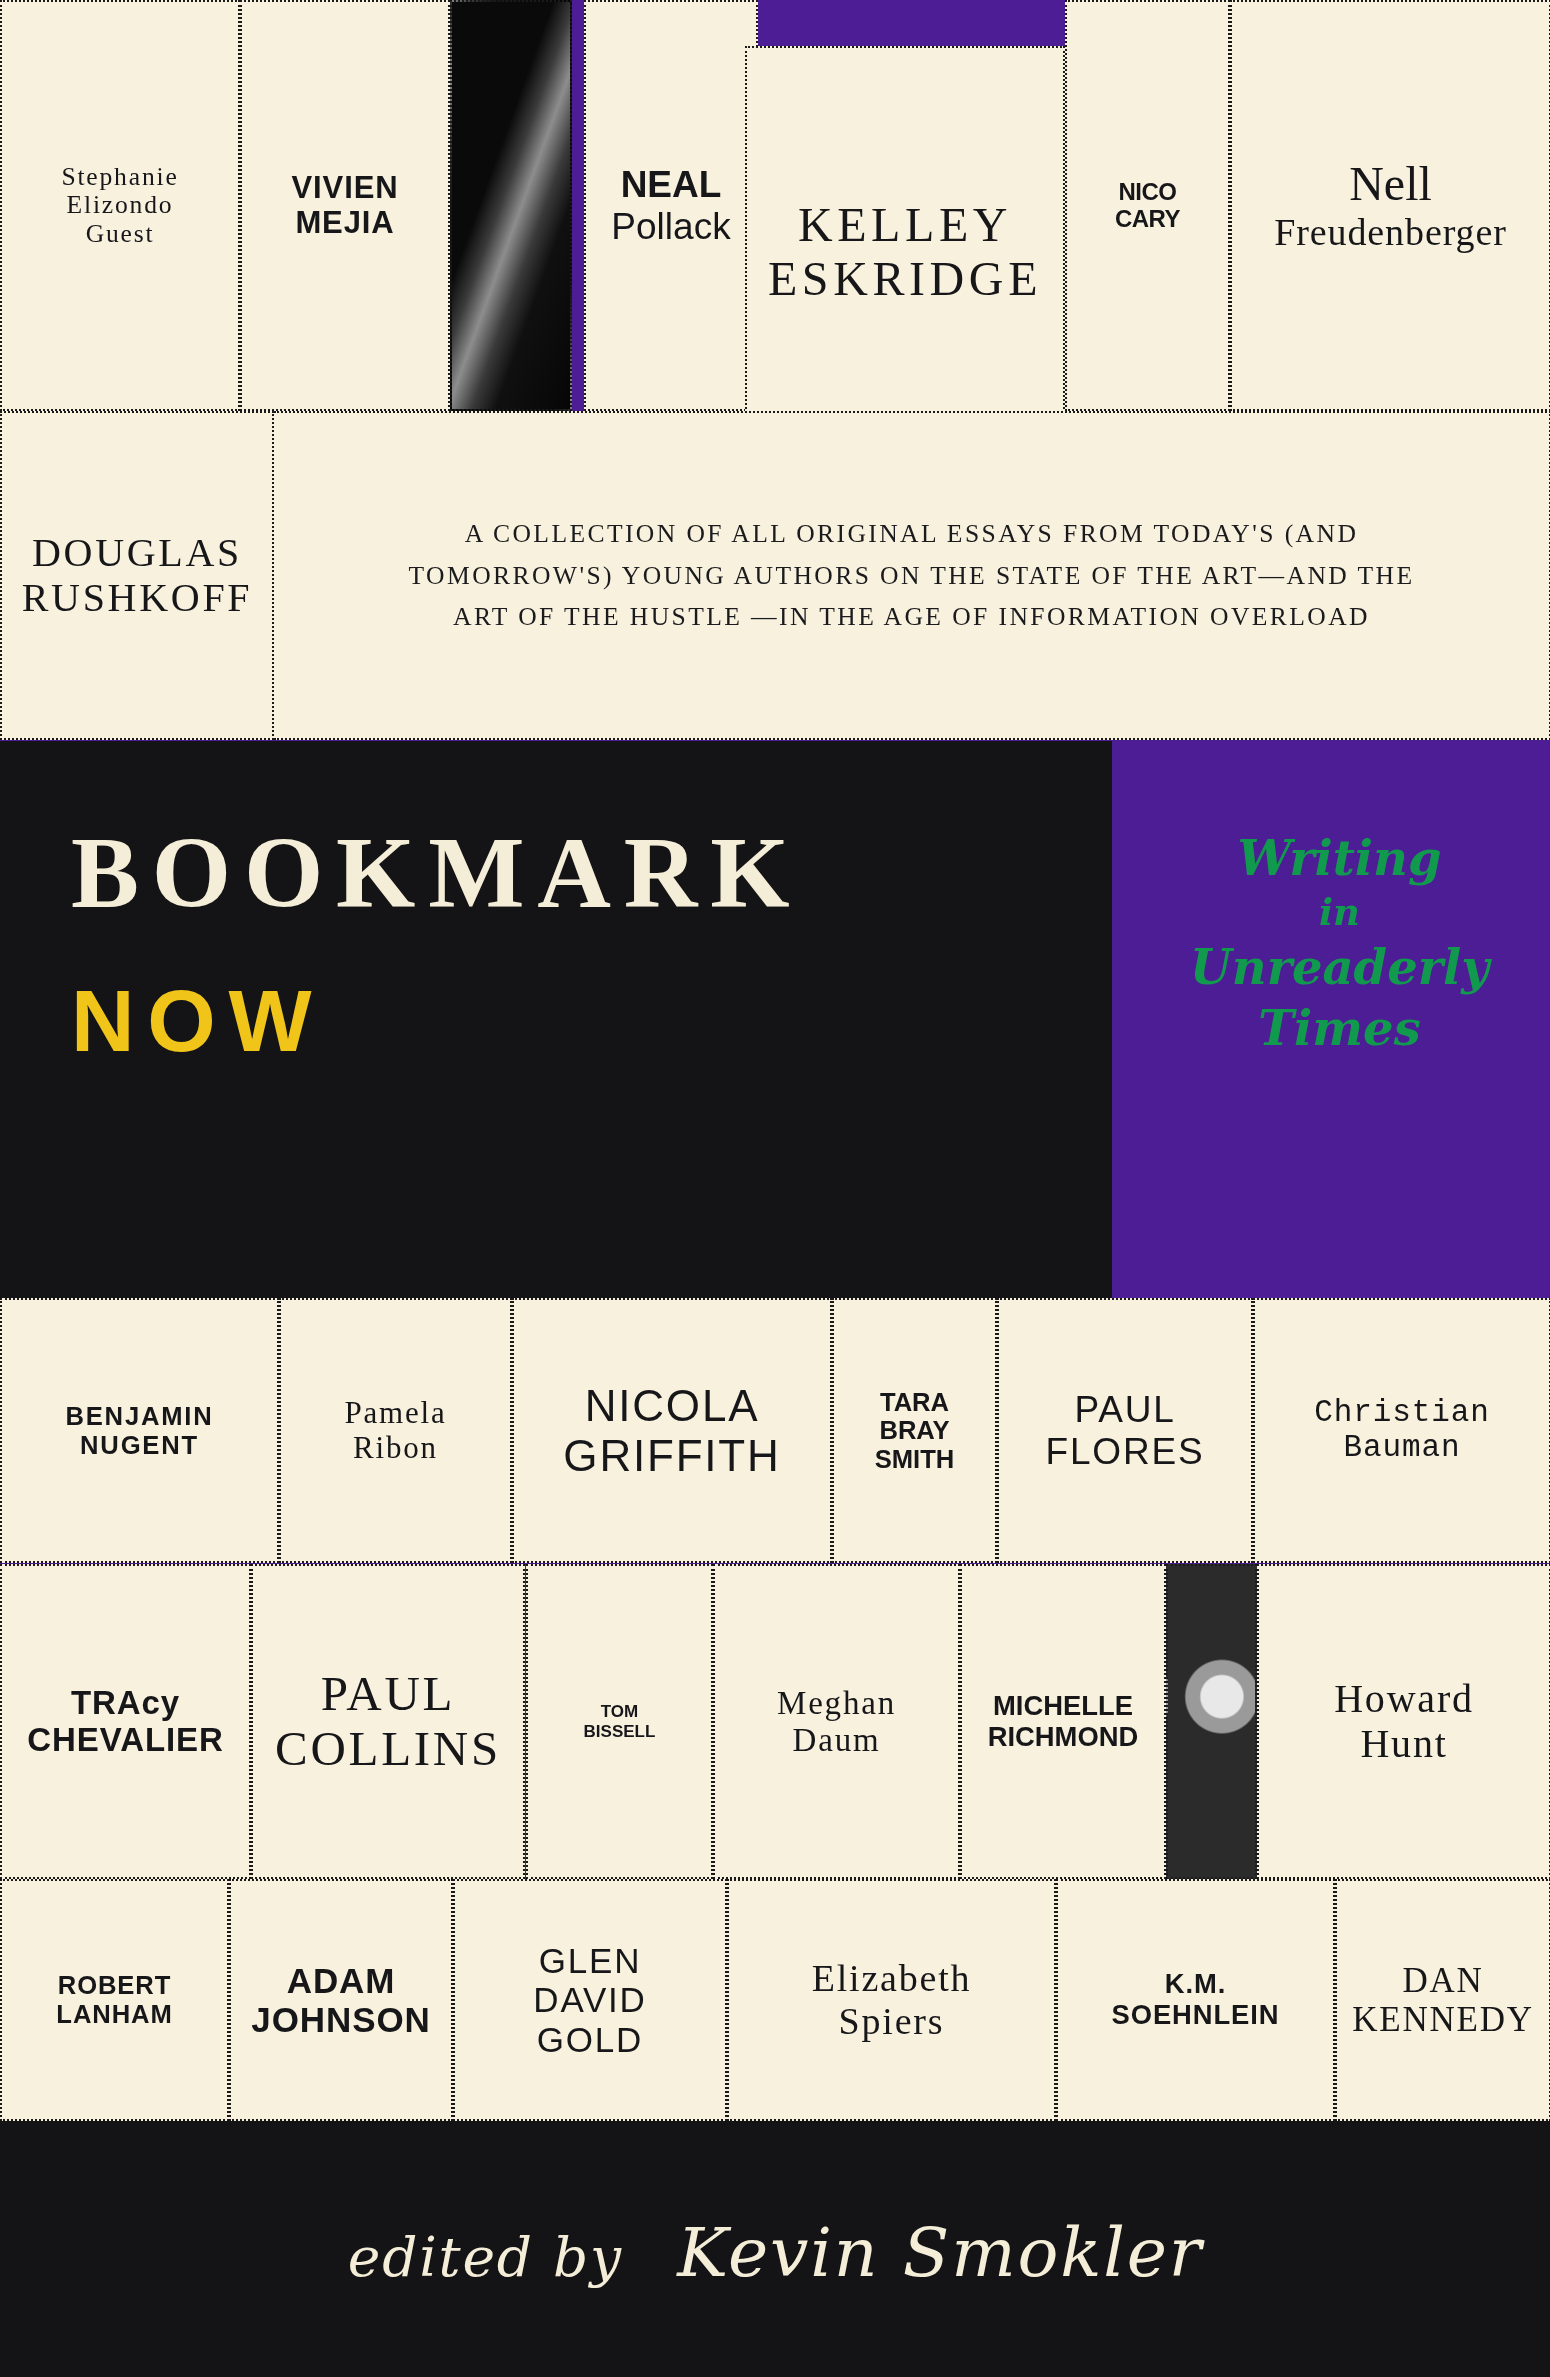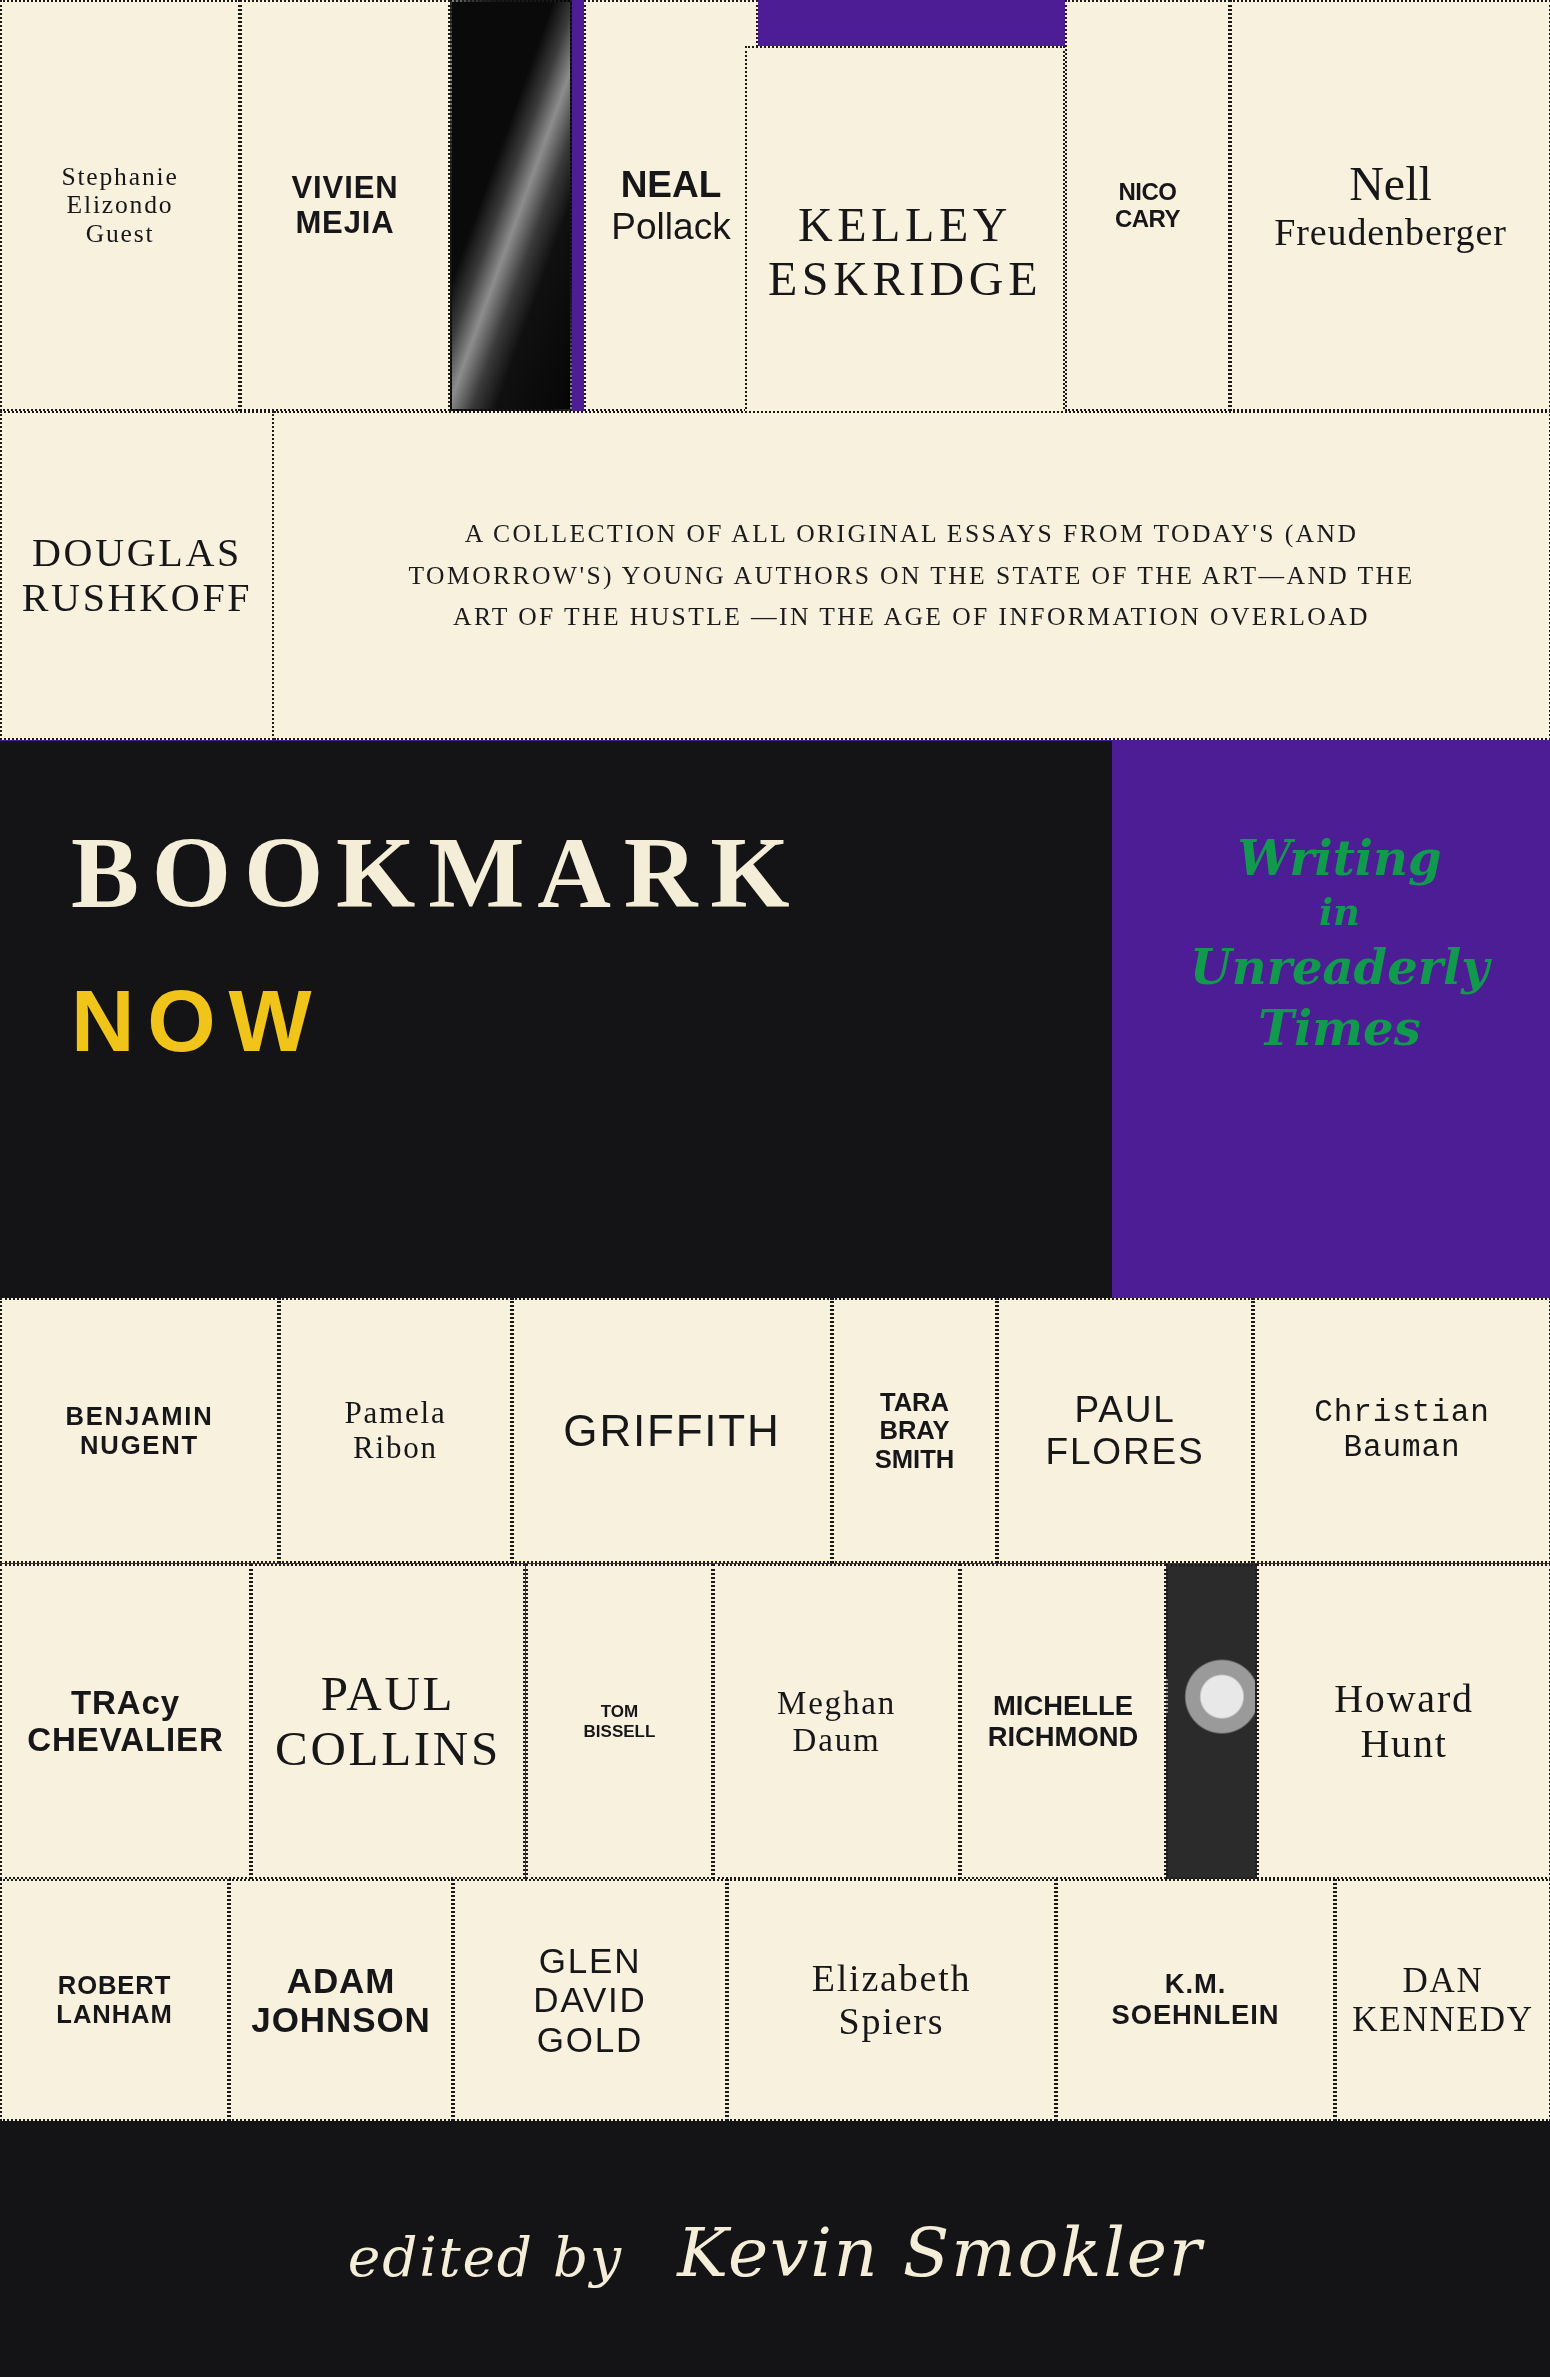--- a/index.html
+++ b/index.html
@@ -234,20 +234,21 @@
 
   <div class="stamp v-serif-sp" style="left:279px; top:1298px; width:233px; height:265px; font-size:31px;">
     <span class="nm">
       <span>Pamela</span>
       <span>Ribon</span>
     </span>
   </div>
 
   <div class="stamp v-sans" style="left:512px; top:1298px; width:320px; height:265px; font-size:44px; letter-spacing:1.8px;">
     <span class="nm">
+      <span>NICOLA</span>
       <span>GRIFFITH</span>
     </span>
   </div>
 
   <div class="stamp v-sans bold" style="left:832px; top:1298px; width:165px; height:265px; font-size:25.6px;">
     <span class="nm">
       <span>TARA</span>
       <span>BRAY</span>
       <span>SMITH</span>
     </span>

